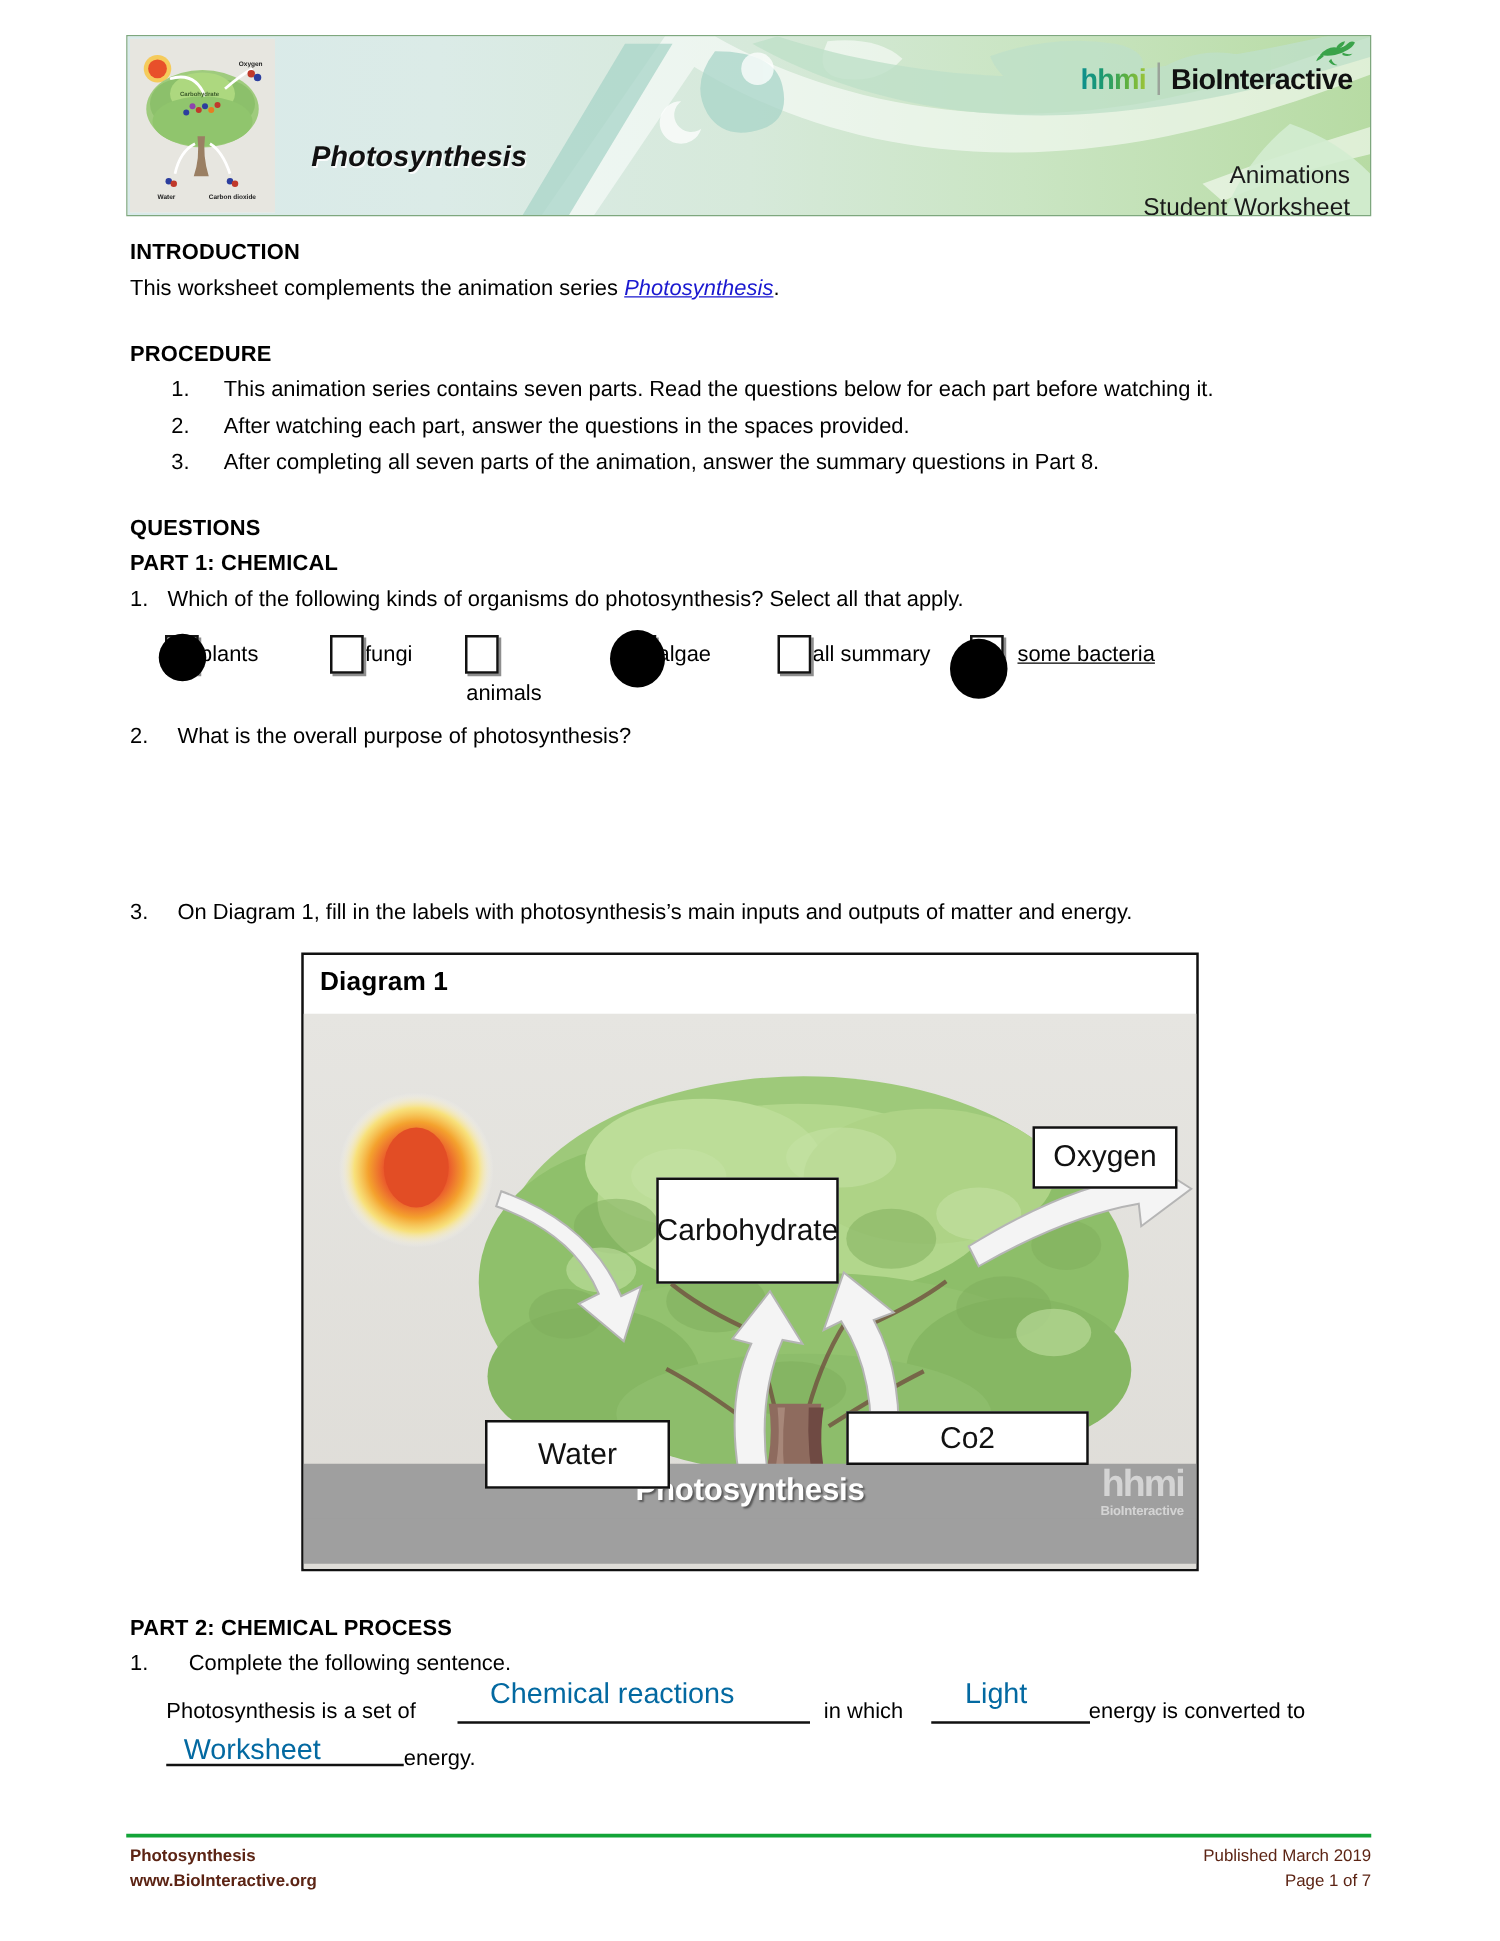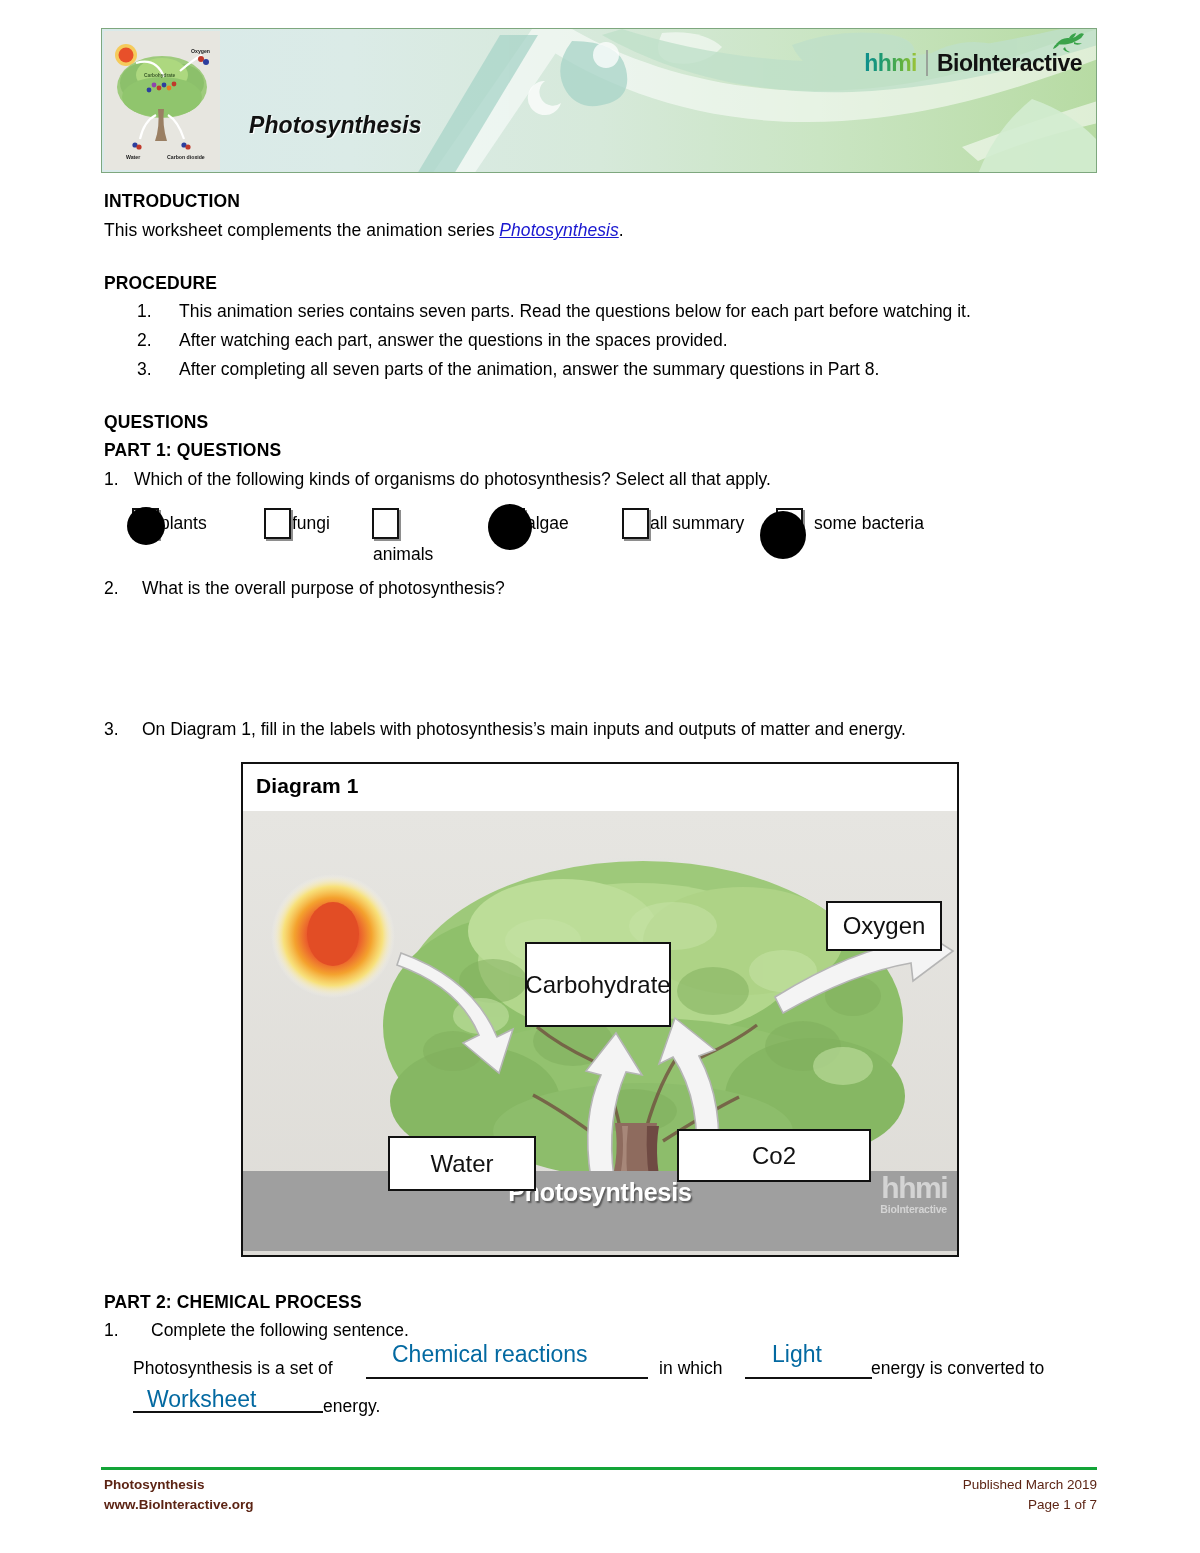--- a/index.html
+++ b/index.html
@@ -387,20 +387,24 @@
   </div>
 
   <svg class="gecko-mark" viewBox="0 0 34 22">
     <path d="M4 13 q6 -7 13 -6 q5 1 9 -3 q3 -3 6 -1 q-2 4 -6 6 q-5 3 -10 4 q-6 1 -12 0Z" fill="#3aa34a"></path>
     <path d="M17 7 q2 -4 7 -5 q-1 4 -5 6Z" fill="#3aa34a"></path>
     <path d="M7 14 q-3 3 -6 4 q1 -4 5 -6Z" fill="#3aa34a"></path>
     <path d="M13 16 q1 4 5 5 q-4 1 -7 -3Z" fill="#3aa34a"></path>
     <path d="M22 11 q4 2 8 1 q-3 3 -8 1Z" fill="#3aa34a"></path>
   </svg>
 
+  <div class="header-sub">
+    <div>Animations</div>
+    <div>Student Worksheet</div>
+  </div>
 </div>
 
 <div class="doc">
 
   <div class="sec-head" style="top:191px;">INTRODUCTION</div>
 
   <div class="para" style="top:220px;">
     <span>This worksheet complements the animation series </span><a class="link" href="#">Photosynthesis</a><span>.</span>
   </div>
 
@@ -413,21 +417,21 @@
   <div class="li" style="left:137px; top:330px;">
     <span class="num">2.</span>
     <span class="txt">After watching each part, answer the questions in the spaces provided.</span>
   </div>
   <div class="li" style="left:137px; top:359px;">
     <span class="num">3.</span>
     <span class="txt">After completing all seven parts of the animation, answer the summary questions in Part 8.</span>
   </div>
 
   <div class="sec-head" style="top:412px;">QUESTIONS</div>
-  <div class="sec-head" style="top:440px;">PART 1: QUESTIONS</div>
+  <div class="sec-head" style="top:440px;">PART 1: CHEMICAL</div>
 
   <div class="q" style="left:104px; top:469px;">
     <span class="num">1.</span>
     <span class="txt" style="left:30px;">Which of the following kinds of organisms do photosynthesis? Select all that apply.</span>
   </div>
 
   <div class="cbrow">
 
     <div class="cbgroup" style="left:28px;">
       <span class="cbox">
@@ -455,21 +459,21 @@
 
     <div class="cbgroup" style="left:518px;">
       <span class="cbox"></span>
       <span class="cblabel">all summary</span>
     </div>
 
     <div class="cbgroup" style="left:672px;">
       <span class="cbox">
         <span class="fill" style="left:-18px; top:1px; width:46px; height:48px;"></span>
       </span>
-      <span class="cblabel" style="margin-left:11px;">some bacteria</span>
+      <span class="cblabel" style="margin-left:11px;text-decoration:underline;">some bacteria</span>
     </div>
   </div>
 
   <div class="q" style="left:104px; top:578px;">
     <span class="num">2.</span>
     <span class="txt">What is the overall purpose of photosynthesis?</span>
   </div>
 
   <div class="q" style="left:104px; top:719px;">
     <span class="num">3.</span>
@@ -580,21 +584,21 @@
         </div>
       </div>
 
 
       <div class="dlabel" style="left:282px; top:131px; width:146px; height:85px;">Carbohydrate</div>
 
       <div class="dlabel" style="left:583px; top:90px;  width:116px; height:50px;">Oxygen</div>
 
       <div class="dlabel" style="left:145px; top:325px; width:148px; height:55px;">Water</div>
 
-      <div class="dlabel" style="left:434px; top:318px; width:194px; height:53px;">Co2</div>
+      <div class="dlabel" style="left:434px; top:318px; width:194px; height:43px;">Co2</div>
     </div>
   </div>
 
   <div class="sec-head" style="top:1292px;">PART 2: CHEMICAL PROCESS</div>
 
   <div class="q" style="left:104px; top:1320px;">
     <span class="num">1.</span>
     <span class="txt" style="left:47px;">Complete the following sentence.</span>
   </div>
 

